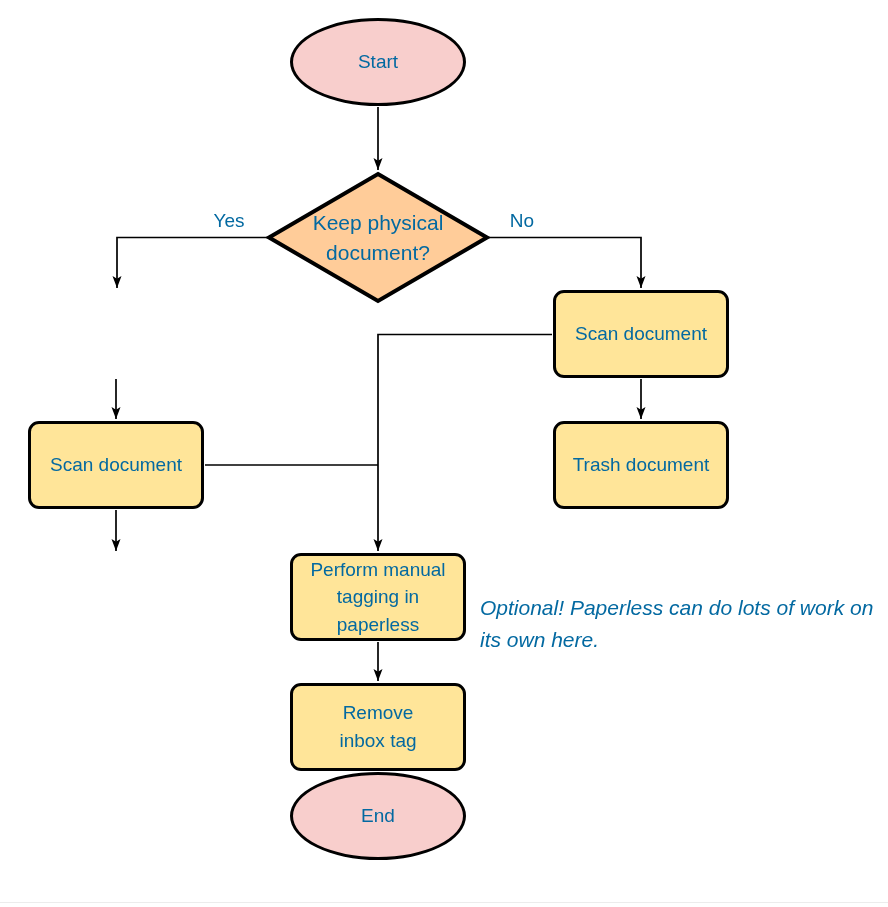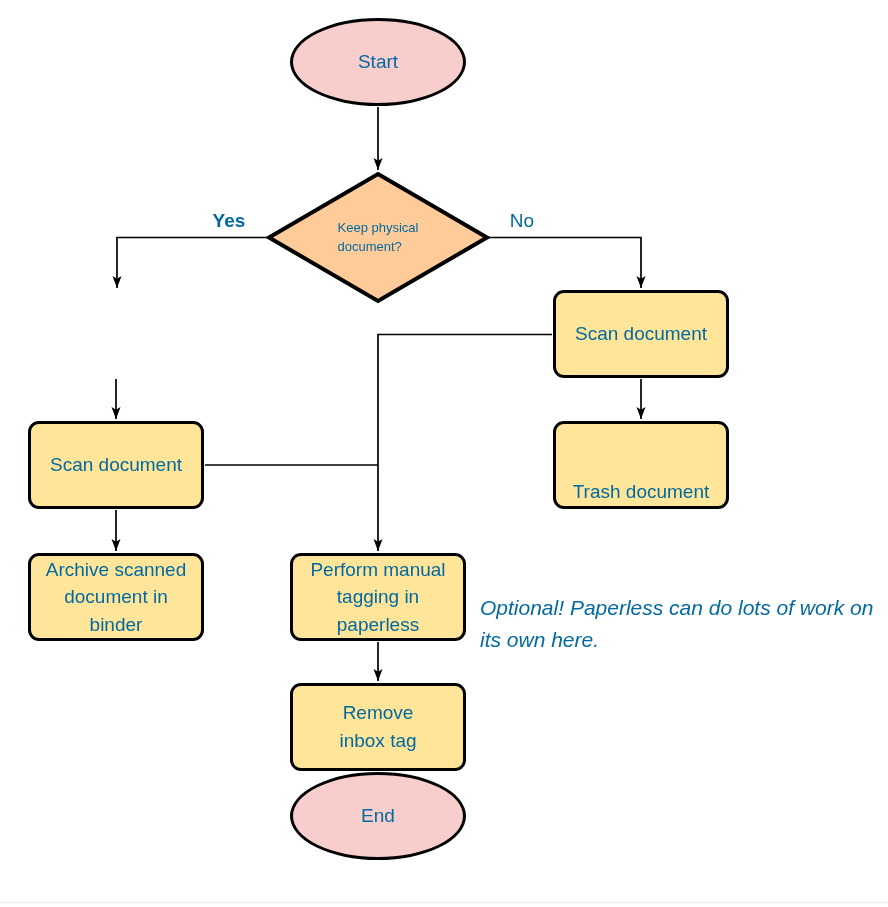--- a/index.html
+++ b/index.html
@@ -51,21 +51,22 @@
     background: var(--terminal-fill, #F8CECC);
     border-radius: 50%;
   }
   .decision-text {
     position: absolute;
     left: 277px; top: 203px;
     width: 202px; height: 70px;
     display: flex;
     align-items: center;
     justify-content: center;
-    font-size: 13px;
+    text-align: center;
+    font-size: 21px;
     line-height: 1.45;
     white-space: pre-line;
   }
   .edge-label {
     position: absolute;
     width: 60px;
     text-align: center;
     font-size: 19px;
   }
   .annotation {
@@ -111,40 +112,35 @@
     <polygon class="decision-shape" points="378,174 487,237.5 378,301 269,237.5"></polygon>
   </svg>
 
   <div class="node terminal" style="left:290px; top:18px;">
     <span>Start</span>
   </div>
 
   <div class="decision-text">Keep physical
 document?</div>
 
-  <div class="edge-label" style="left:199px; top:210px;font-weight:bold;">Yes</div>
+  <div class="edge-label" style="left:199px; top:210px;">Yes</div>
 
   <div class="edge-label" style="left:492px; top:210px;">No</div>
 
 
   <div class="node process" style="left:28px; top:421px;">
     <span>Scan document</span>
   </div>
 
-  <div class="node process" style="left:28px; top:553px;">
-    <span>Archive scanned
-document in
-binder</span>
-  </div>
 
   <div class="node process" style="left:553px; top:290px;">
     <span>Scan document</span>
   </div>
 
-  <div class="node process" style="left:553px; top:421px;align-items:flex-end;">
+  <div class="node process" style="left:553px; top:421px;">
     <span>Trash document</span>
   </div>
 
   <div class="node process" style="left:290px; top:553px;text-align:center;">
     <span>Perform manual
 tagging in
 paperless</span>
   </div>
 
   <div class="annotation">Optional! Paperless can do lots of work on

